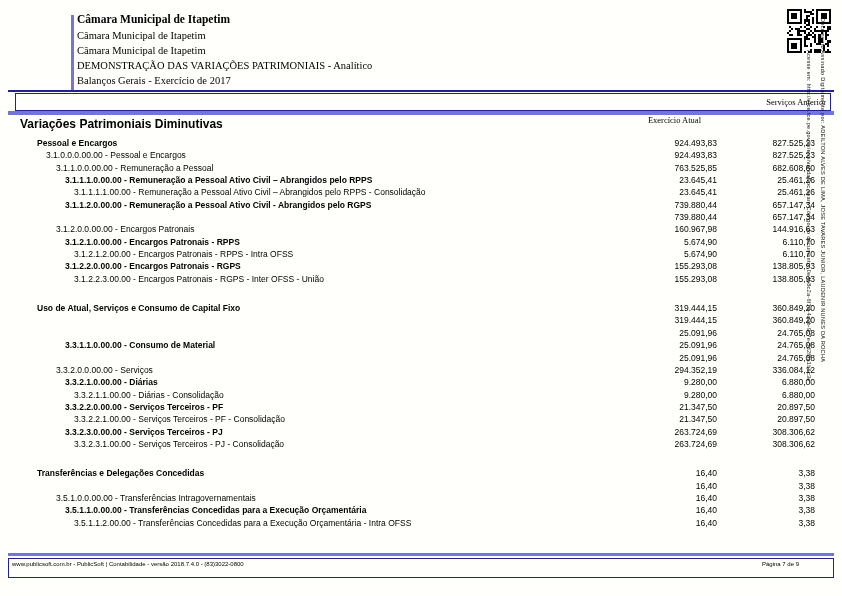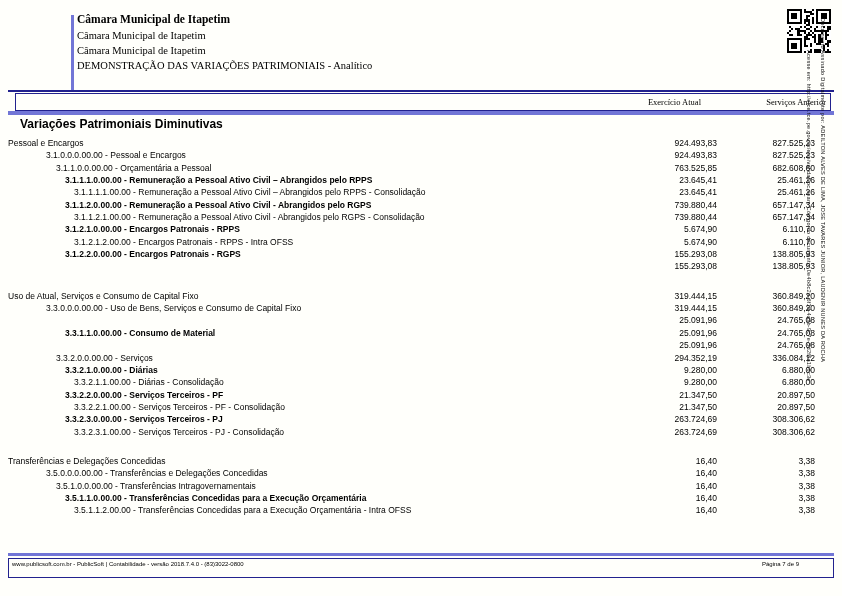--- a/index.html
+++ b/index.html
@@ -9,32 +9,32 @@
   
   .letterhead{position:absolute;left:77px;top:12px;font-family:"Liberation Serif",serif;}
   .lh-title{font-size:11.5px;font-weight:bold;line-height:15.5px;}
   .lh-line{font-size:10.5px;line-height:15.2px;}
   .lh-accent{position:absolute;left:71px;top:15px;width:3px;height:76px;background:var(--band,#7276d6);}
 
   
   .top-rule{position:absolute;left:8px;top:90px;width:826px;height:2px;background:var(--rule,#22228e);}
   .colhead-box{position:absolute;left:15px;top:93px;width:814px;height:16px;border:1px solid var(--rule,#22228e);}
   .colhead{position:absolute;top:3px;font-family:"Liberation Serif",serif;font-size:8.5px;white-space:nowrap;}
-  .colhead.c-atual{right:129px;}
+  .colhead.c-atual{right:129px;margin-top:18px;}
   .colhead.c-anterior{right:4px;}
   .thick-band{position:absolute;left:8px;top:111px;width:826px;height:4px;background:var(--band,#7276d6);}
 
   .section-title{position:absolute;left:20px;top:117px;font-size:12px;font-weight:bold;}
 
   
   #rows{position:absolute;left:0;top:137px;width:842px;}
   .block{margin-bottom:17px;}
   .row{position:relative;height:12.35px;line-height:12.35px;font-size:8.5px;white-space:nowrap;}
   .lab{position:absolute;top:0;}
-  .lvl0{left:8px;} .lvl1{left:46px;} .lvl2{left:56px;} .lvl3{left:65px;font-weight:bold;} .lvl4{left:74px;}
+  .lvl0{left:37px;font-weight:bold;} .lvl1{left:46px;} .lvl2{left:56px;} .lvl3{left:65px;font-weight:bold;} .lvl4{left:74px;}
   .val{position:absolute;top:0;text-align:center;}
   .v1{right:125px;} .v2{right:27px;}
 
   
   .footer-band{position:absolute;left:8px;top:553px;width:826px;height:3px;background:var(--band,#7276d6);}
   .footer-box{position:absolute;left:8px;top:558px;width:824px;height:18px;border:1px solid var(--rule,#22228e);}
   .footer-left{position:absolute;left:3px;top:2px;font-size:6px;white-space:nowrap;}
   .footer-right{position:absolute;right:34px;top:2px;font-size:6px;white-space:nowrap;}
 
   
@@ -50,20 +50,21 @@
 <body>
 
 <div class="page" style="--rule: #22228e; --band: #7276d6; --page-bg: #fffffb;">
 
   <div class="lh-accent"></div>
   <div class="letterhead">
     <div class="lh-title">Câmara Municipal de Itapetim</div>
     <div class="lh-line">Câmara Municipal de Itapetim</div>
     <div class="lh-line">Câmara Municipal de Itapetim</div>
     <div class="lh-line">DEMONSTRAÇÃO DAS VARIAÇÕES PATRIMONIAIS - Analítico</div>
+    <div class="lh-line">Balanços Gerais - Exercício de 2017</div>
   </div>
 
   <svg class="qr" id="qr" viewBox="0 0 21 21" shape-rendering="crispEdges" xmlns="http://www.w3.org/2000/svg">
       <rect x="0" y="0" width="21" height="21" fill="#fff"></rect>
       <rect x="0" y="0" width="7" height="7" fill="#000"></rect>
       <rect x="1" y="1" width="5" height="5" fill="#fff"></rect>
       <rect x="2" y="2" width="3" height="3" fill="#000"></rect>
       <rect x="14" y="0" width="7" height="7" fill="#000"></rect>
       <rect x="15" y="1" width="5" height="5" fill="#fff"></rect>
       <rect x="16" y="2" width="3" height="3" fill="#000"></rect>
@@ -201,72 +202,76 @@
           <span class="lab lvl0">Pessoal e Encargos</span>
           <span class="val v1">924.493,83</span>
           <span class="val v2">827.525,23</span>
         </div>
         <div class="row">
           <span class="lab lvl1">3.1.0.0.0.00.00 - Pessoal e Encargos</span>
           <span class="val v1">924.493,83</span>
           <span class="val v2">827.525,23</span>
         </div>
         <div class="row">
-          <span class="lab lvl2">3.1.1.0.0.00.00 - Orçamentária a Pessoal</span>
+          <span class="lab lvl2">3.1.1.0.0.00.00 - Remuneração a Pessoal</span>
           <span class="val v1">763.525,85</span>
           <span class="val v2">682.608,60</span>
         </div>
         <div class="row">
           <span class="lab lvl3">3.1.1.1.0.00.00 - Remuneração a Pessoal Ativo Civil – Abrangidos pelo RPPS</span>
           <span class="val v1">23.645,41</span>
           <span class="val v2">25.461,26</span>
         </div>
         <div class="row">
           <span class="lab lvl4">3.1.1.1.1.00.00 - Remuneração a Pessoal Ativo Civil – Abrangidos pelo RPPS - Consolidação</span>
           <span class="val v1">23.645,41</span>
           <span class="val v2">25.461,26</span>
         </div>
         <div class="row">
           <span class="lab lvl3">3.1.1.2.0.00.00 - Remuneração a Pessoal Ativo Civil - Abrangidos pelo RGPS</span>
           <span class="val v1">739.880,44</span>
           <span class="val v2">657.147,34</span>
         </div>
         <div class="row">
-          <span class="lab lvl4">3.1.1.2.1.00.00 - Remuneração a Pessoal Ativo Civil - Abrangidos pelo RGPS - Consolidação</span>
           <span class="val v1">739.880,44</span>
           <span class="val v2">657.147,34</span>
+        </div>
+        <div class="row">
+          <span class="lab lvl2">3.1.2.0.0.00.00 - Encargos Patronais</span>
+          <span class="val v1">160.967,98</span>
+          <span class="val v2">144.916,63</span>
         </div>
         <div class="row">
           <span class="lab lvl3">3.1.2.1.0.00.00 - Encargos Patronais - RPPS</span>
           <span class="val v1">5.674,90</span>
           <span class="val v2">6.110,70</span>
         </div>
         <div class="row">
           <span class="lab lvl4">3.1.2.1.2.00.00 - Encargos Patronais - RPPS - Intra OFSS</span>
           <span class="val v1">5.674,90</span>
           <span class="val v2">6.110,70</span>
         </div>
         <div class="row">
           <span class="lab lvl3">3.1.2.2.0.00.00 - Encargos Patronais - RGPS</span>
           <span class="val v1">155.293,08</span>
           <span class="val v2">138.805,93</span>
         </div>
         <div class="row">
+          <span class="lab lvl4">3.1.2.2.3.00.00 - Encargos Patronais - RGPS - Inter OFSS - União</span>
           <span class="val v1">155.293,08</span>
           <span class="val v2">138.805,93</span>
         </div>
       </div>
       <div class="block">
         <div class="row">
           <span class="lab lvl0">Uso de Atual, Serviços e Consumo de Capital Fixo</span>
           <span class="val v1">319.444,15</span>
           <span class="val v2">360.849,20</span>
         </div>
         <div class="row">
-          <span class="lab lvl1">3.3.0.0.0.00.00 - Uso de Bens, Serviços e Consumo de Capital Fixo</span>
           <span class="val v1">319.444,15</span>
           <span class="val v2">360.849,20</span>
         </div>
         <div class="row">
           <span class="val v1">25.091,96</span>
           <span class="val v2">24.765,08</span>
         </div>
         <div class="row">
           <span class="lab lvl3">3.3.1.1.0.00.00 - Consumo de Material</span>
           <span class="val v1">25.091,96</span>
@@ -312,21 +317,20 @@
           <span class="val v2">308.306,62</span>
         </div>
       </div>
       <div class="block">
         <div class="row">
           <span class="lab lvl0">Transferências e Delegações Concedidas</span>
           <span class="val v1">16,40</span>
           <span class="val v2">3,38</span>
         </div>
         <div class="row">
-          <span class="lab lvl1">3.5.0.0.0.00.00 - Transferências e Delegações Concedidas</span>
           <span class="val v1">16,40</span>
           <span class="val v2">3,38</span>
         </div>
         <div class="row">
           <span class="lab lvl2">3.5.1.0.0.00.00 - Transferências Intragovernamentais</span>
           <span class="val v1">16,40</span>
           <span class="val v2">3,38</span>
         </div>
         <div class="row">
           <span class="lab lvl3">3.5.1.1.0.00.00 - Transferências Concedidas para a Execução Orçamentária</span>

